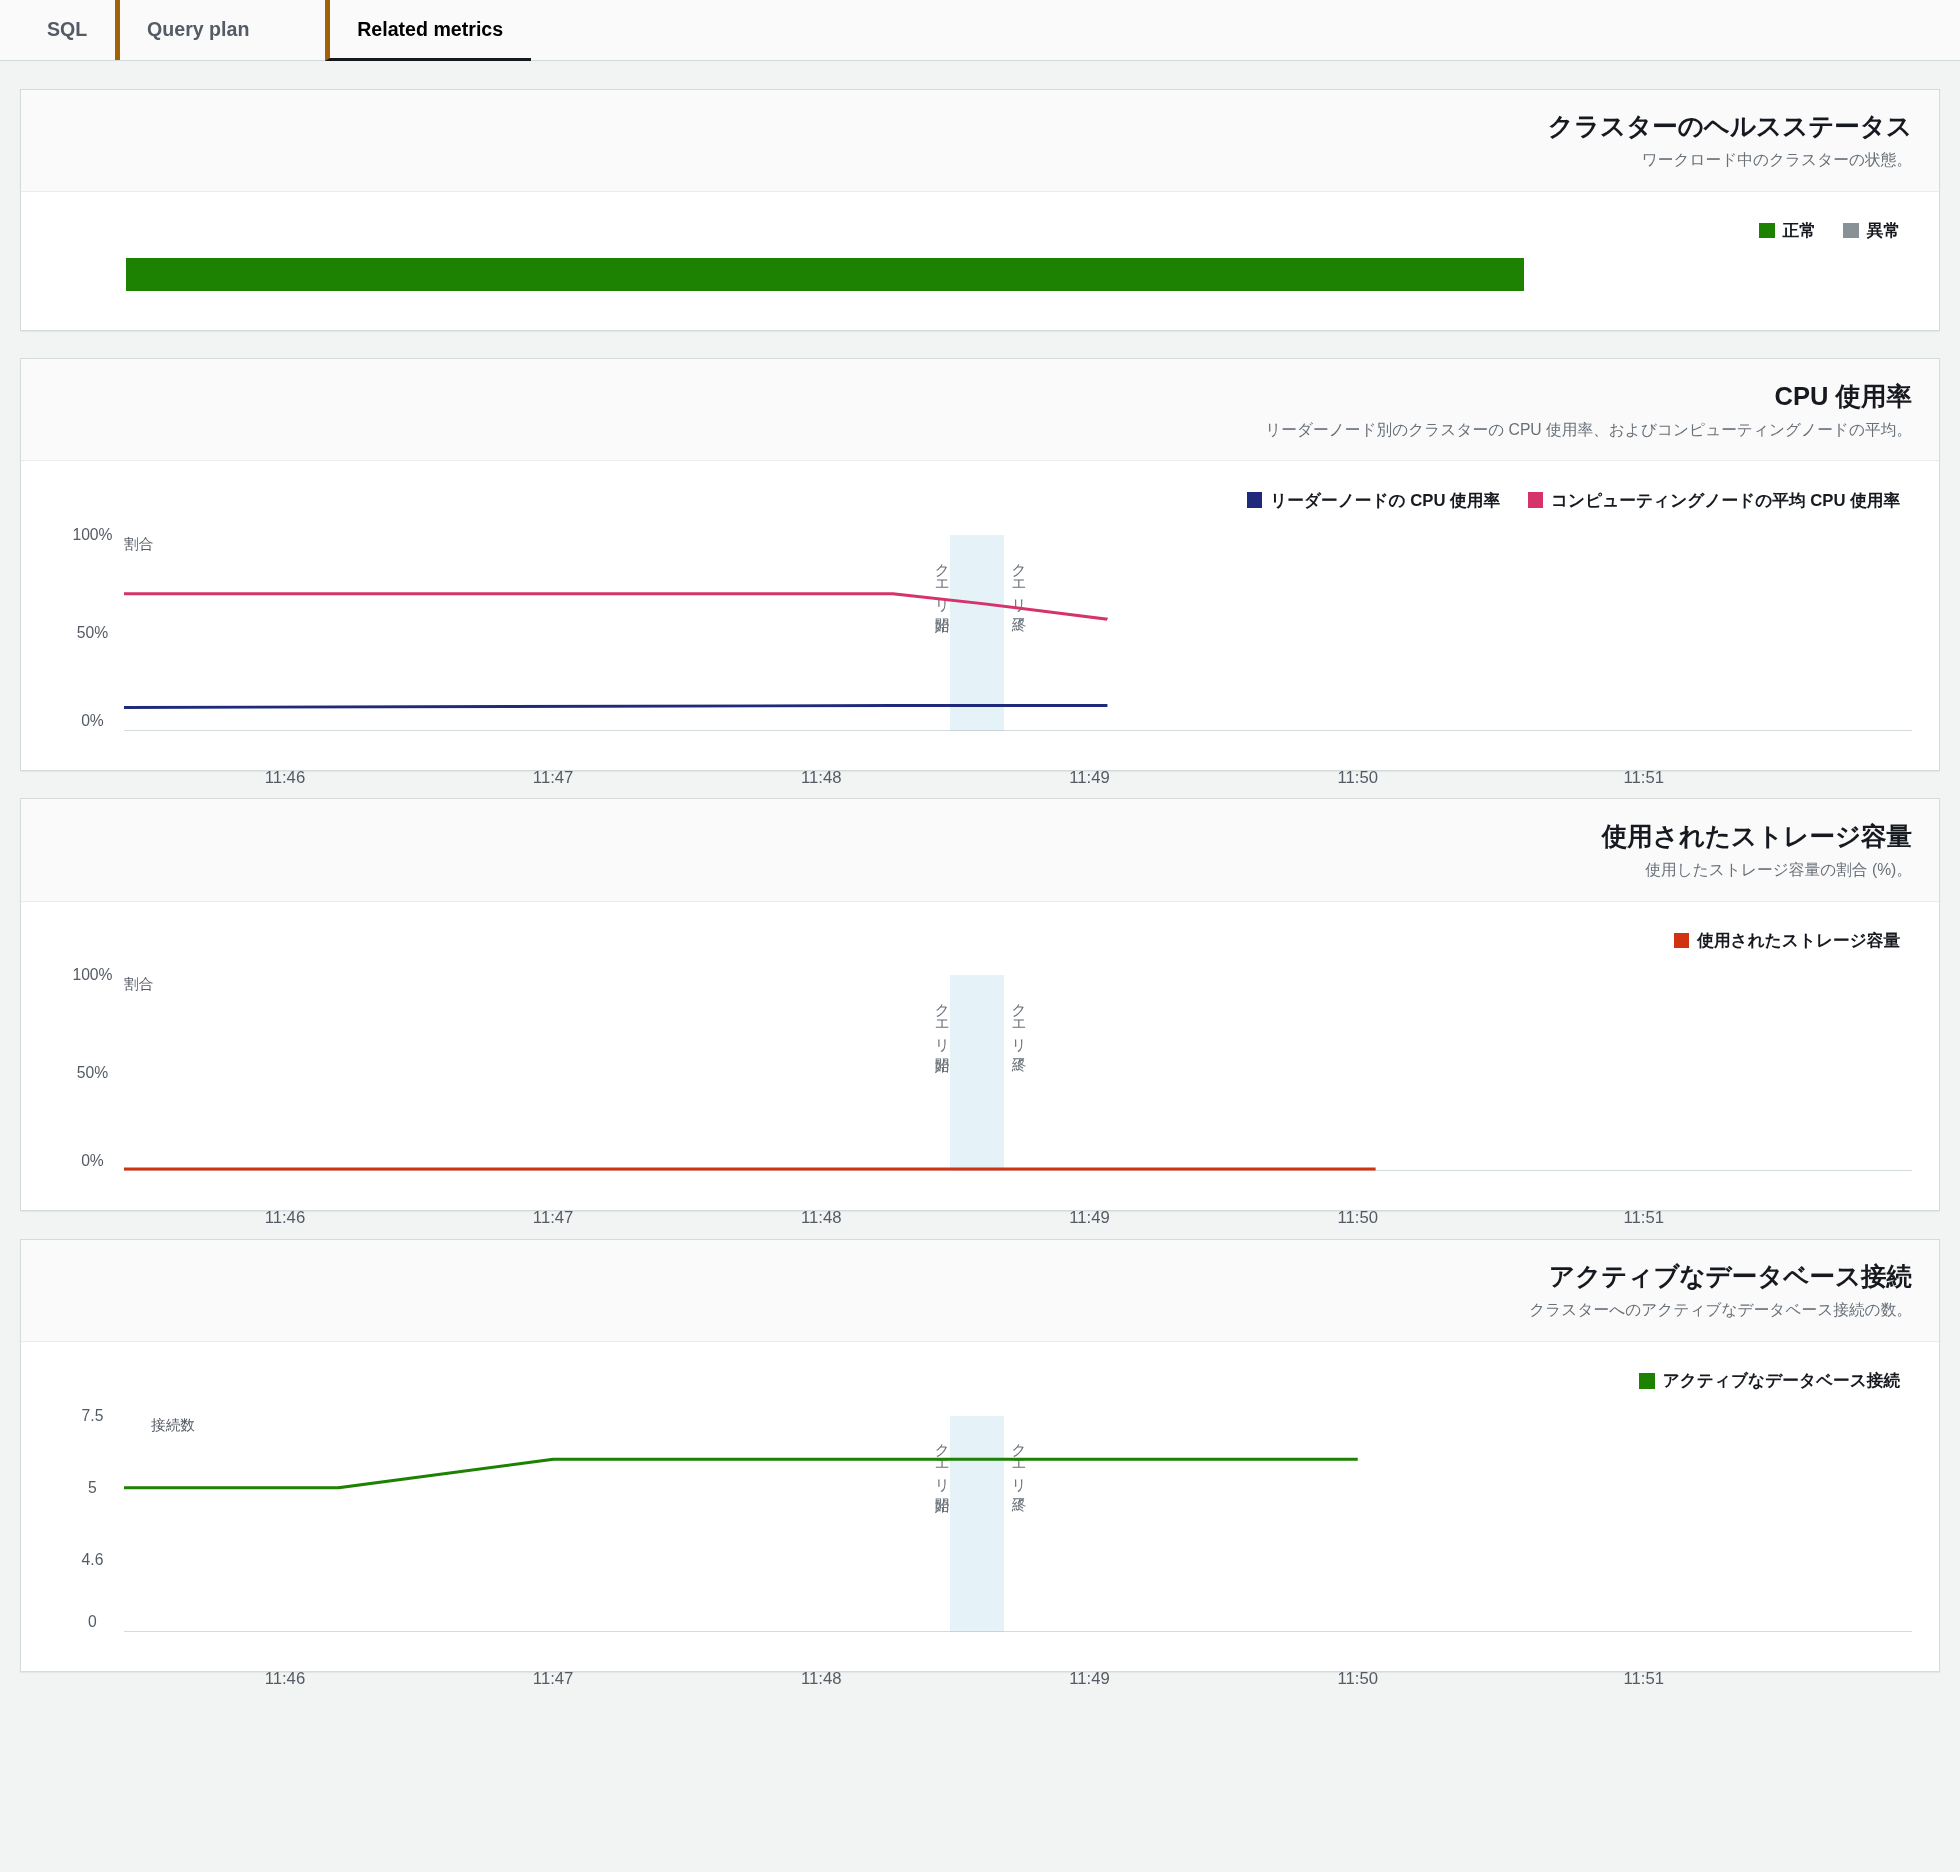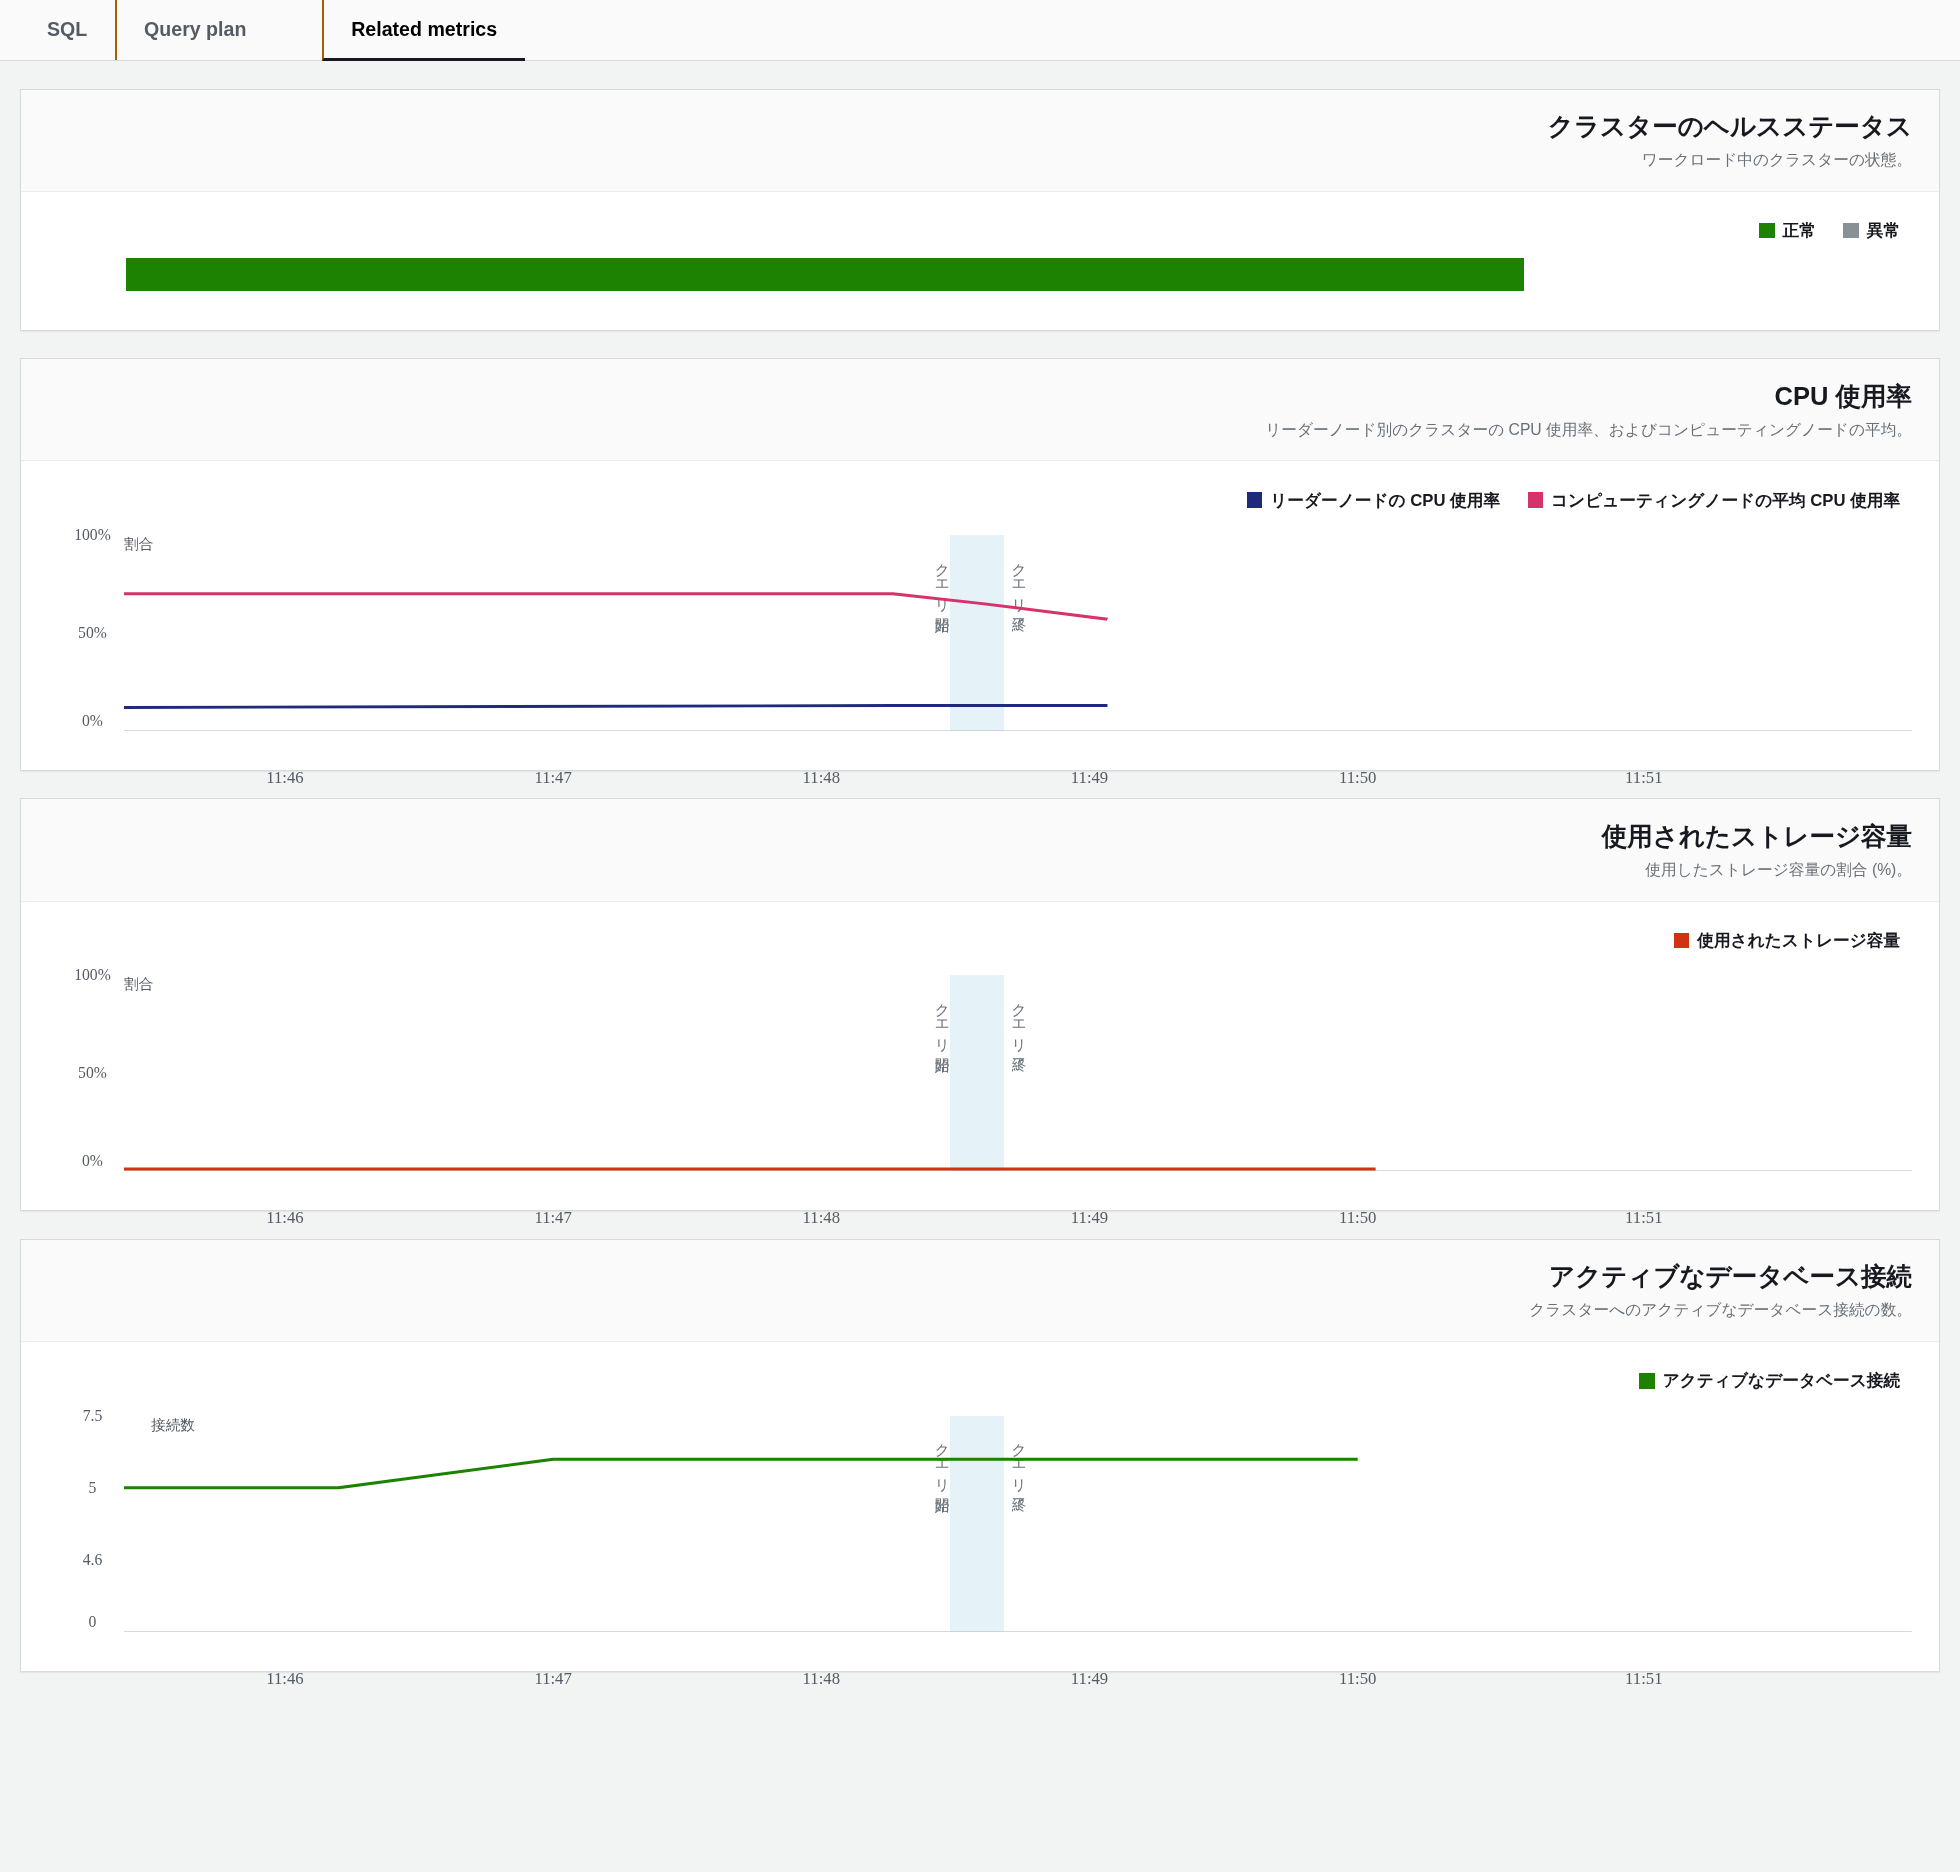--- a/index.html
+++ b/index.html
@@ -19,21 +19,21 @@
     border-bottom: 1px solid #d5dbdb;
     background: #fafafa;
     padding: 0 19.6px;
   }
   .tab {
     padding: 17.6px 27.4px;
     font-size: 19.6px;
     font-weight: 700;
     color: #545b64;
     cursor: pointer;
-    border-left: 2px solid #a16207;
+    border-left: 5px solid #a16207;
   }
   .tab:first-child { border-left: none; }
   .tab.active {
     color: #000000;
     border-bottom: 3.9px solid #16191f;
     margin-bottom: -1px;
     margin-left: 48px;
   }
   
   .card {
@@ -79,21 +79,21 @@
   .health-bar {
     height: 33px;
     margin: 15.7px 39px 0 78px;
     position: relative;
   }
   .health-fill {
     position: absolute; top: 0; left: 0; height: 100%;
     background: #1d8102;
   }
   
-  .chart-wrap { position: relative; font-family: Liberation Serif, serif; }
+  .chart-wrap { position: relative; }
   .y-label {
     position: absolute;
     top: 0; left: 76px;
     font-size: 14.7px;
     color: #545b64;
   }
   .plot {
     margin-left: 76px;
     margin-top: 23.5px;
     position: relative;

